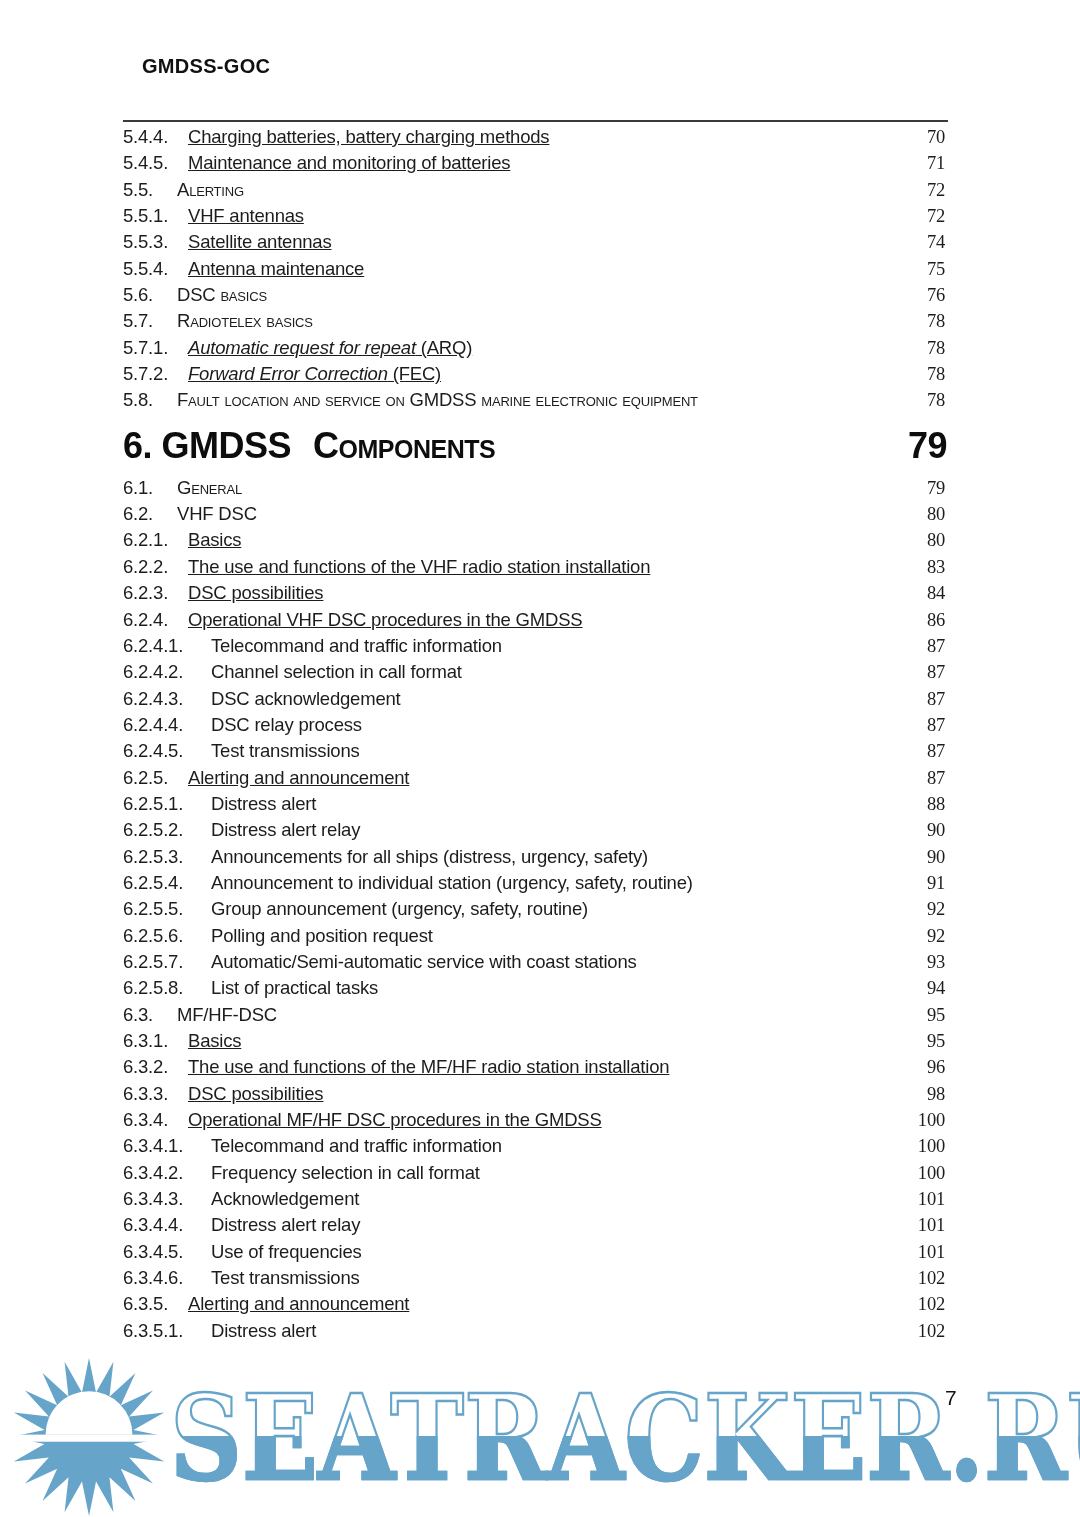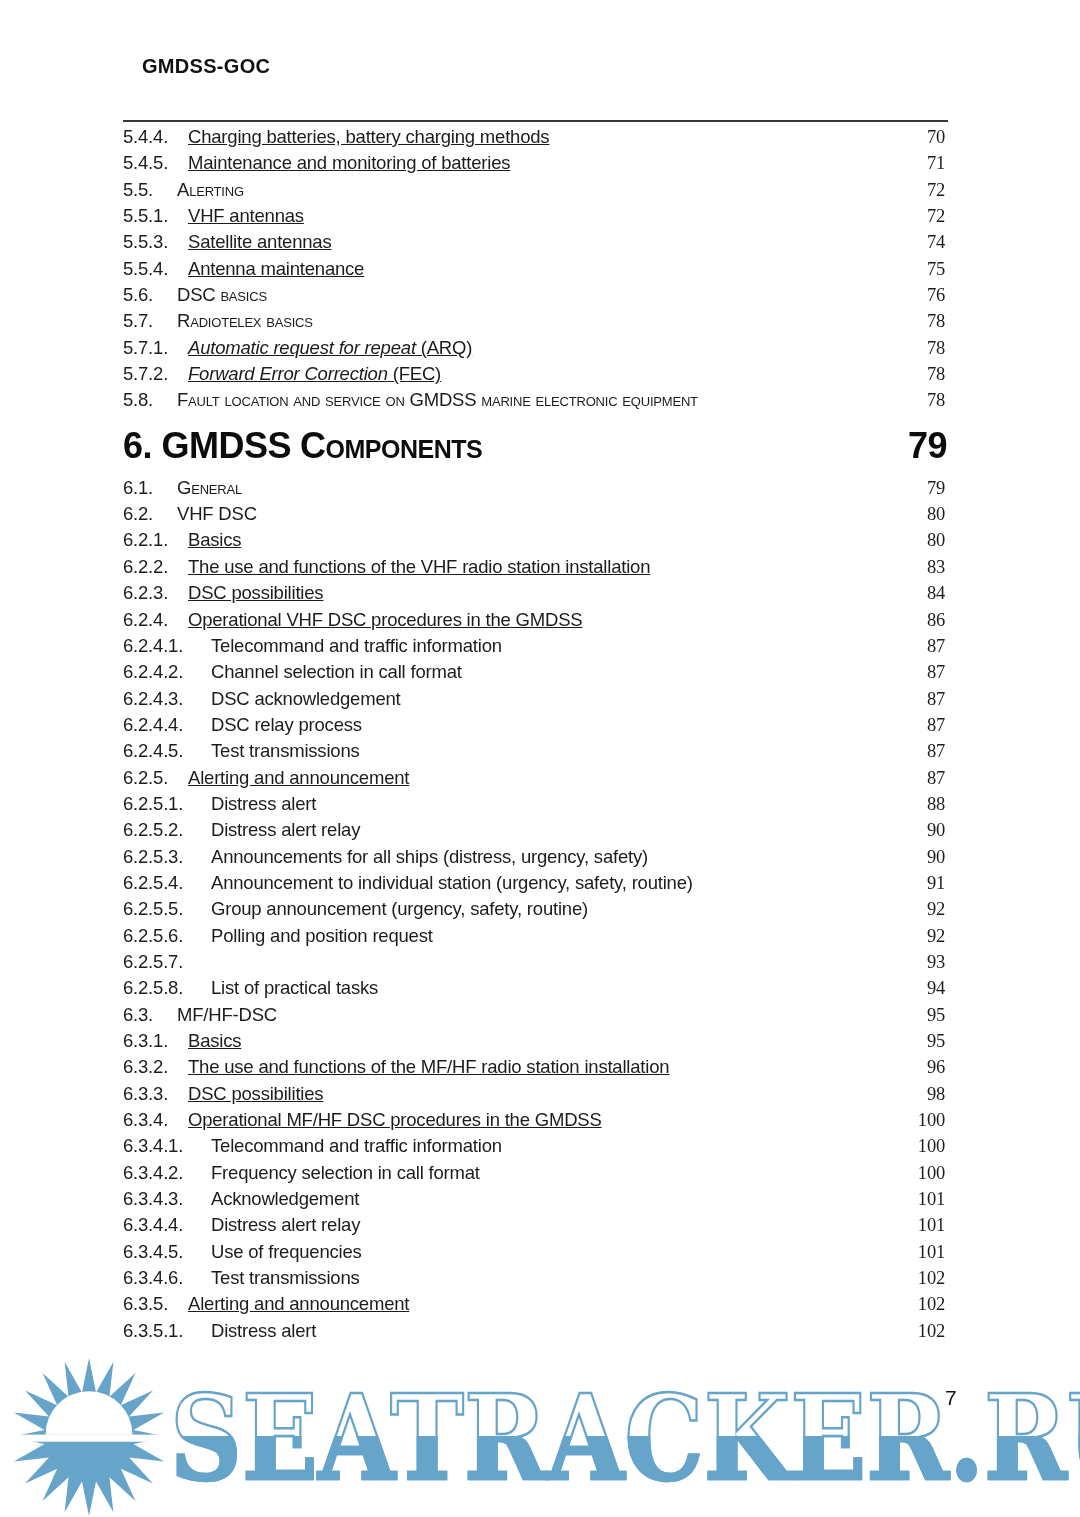--- a/index.html
+++ b/index.html
@@ -39,21 +39,21 @@
   .sc { font-variant:small-caps; }
   .it { font-style:italic;margin-top:24px; }
   .chapter {
     position:relative;
     margin:0 0 6px 0; padding-top:9px;
     font-size:36px; line-height:46px;
     font-weight:bold; letter-spacing:-0.5px;
     color:#0d0d0d;
     white-space:nowrap;
   }
-  .chapter .sc2 { font-variant:small-caps; margin-left:9px; }
+  .chapter .sc2 { font-variant:small-caps; margin-left:22px; }
   .chapter .pg { position:absolute; right:1px; top:9px; }
   
   .watermark {
     position:absolute; left:0; top:1350px; width:1080px; height:167px;
     z-index:5;
   }
   .sun { position:absolute; left:10px; top:8px; width:158px; height:158px; }
   #sun-star { fill:var(--wm,#66a4ca); }
   .sun-dome { fill:#ffffff; }
   .wm-text {
@@ -228,20 +228,21 @@
         <span class="title"><span>Group announcement (urgency, safety, routine)</span></span>
         <span class="pg">92</span>
       </div>
       <div class="row lvl4">
         <span class="num">6.2.5.6.</span>
         <span class="title"><span>Polling and position request</span></span>
         <span class="pg">92</span>
       </div>
       <div class="row lvl4">
         <span class="num">6.2.5.7.</span>
+        <span class="title"><span>Automatic/Semi-automatic service with coast stations</span></span>
         <span class="pg">93</span>
       </div>
       <div class="row lvl4">
         <span class="num">6.2.5.8.</span>
         <span class="title"><span>List of practical tasks</span></span>
         <span class="pg">94</span>
       </div>
       <div class="row lvl2">
         <span class="num">6.3.</span>
         <span class="title"><span>MF/HF-DSC</span></span>

